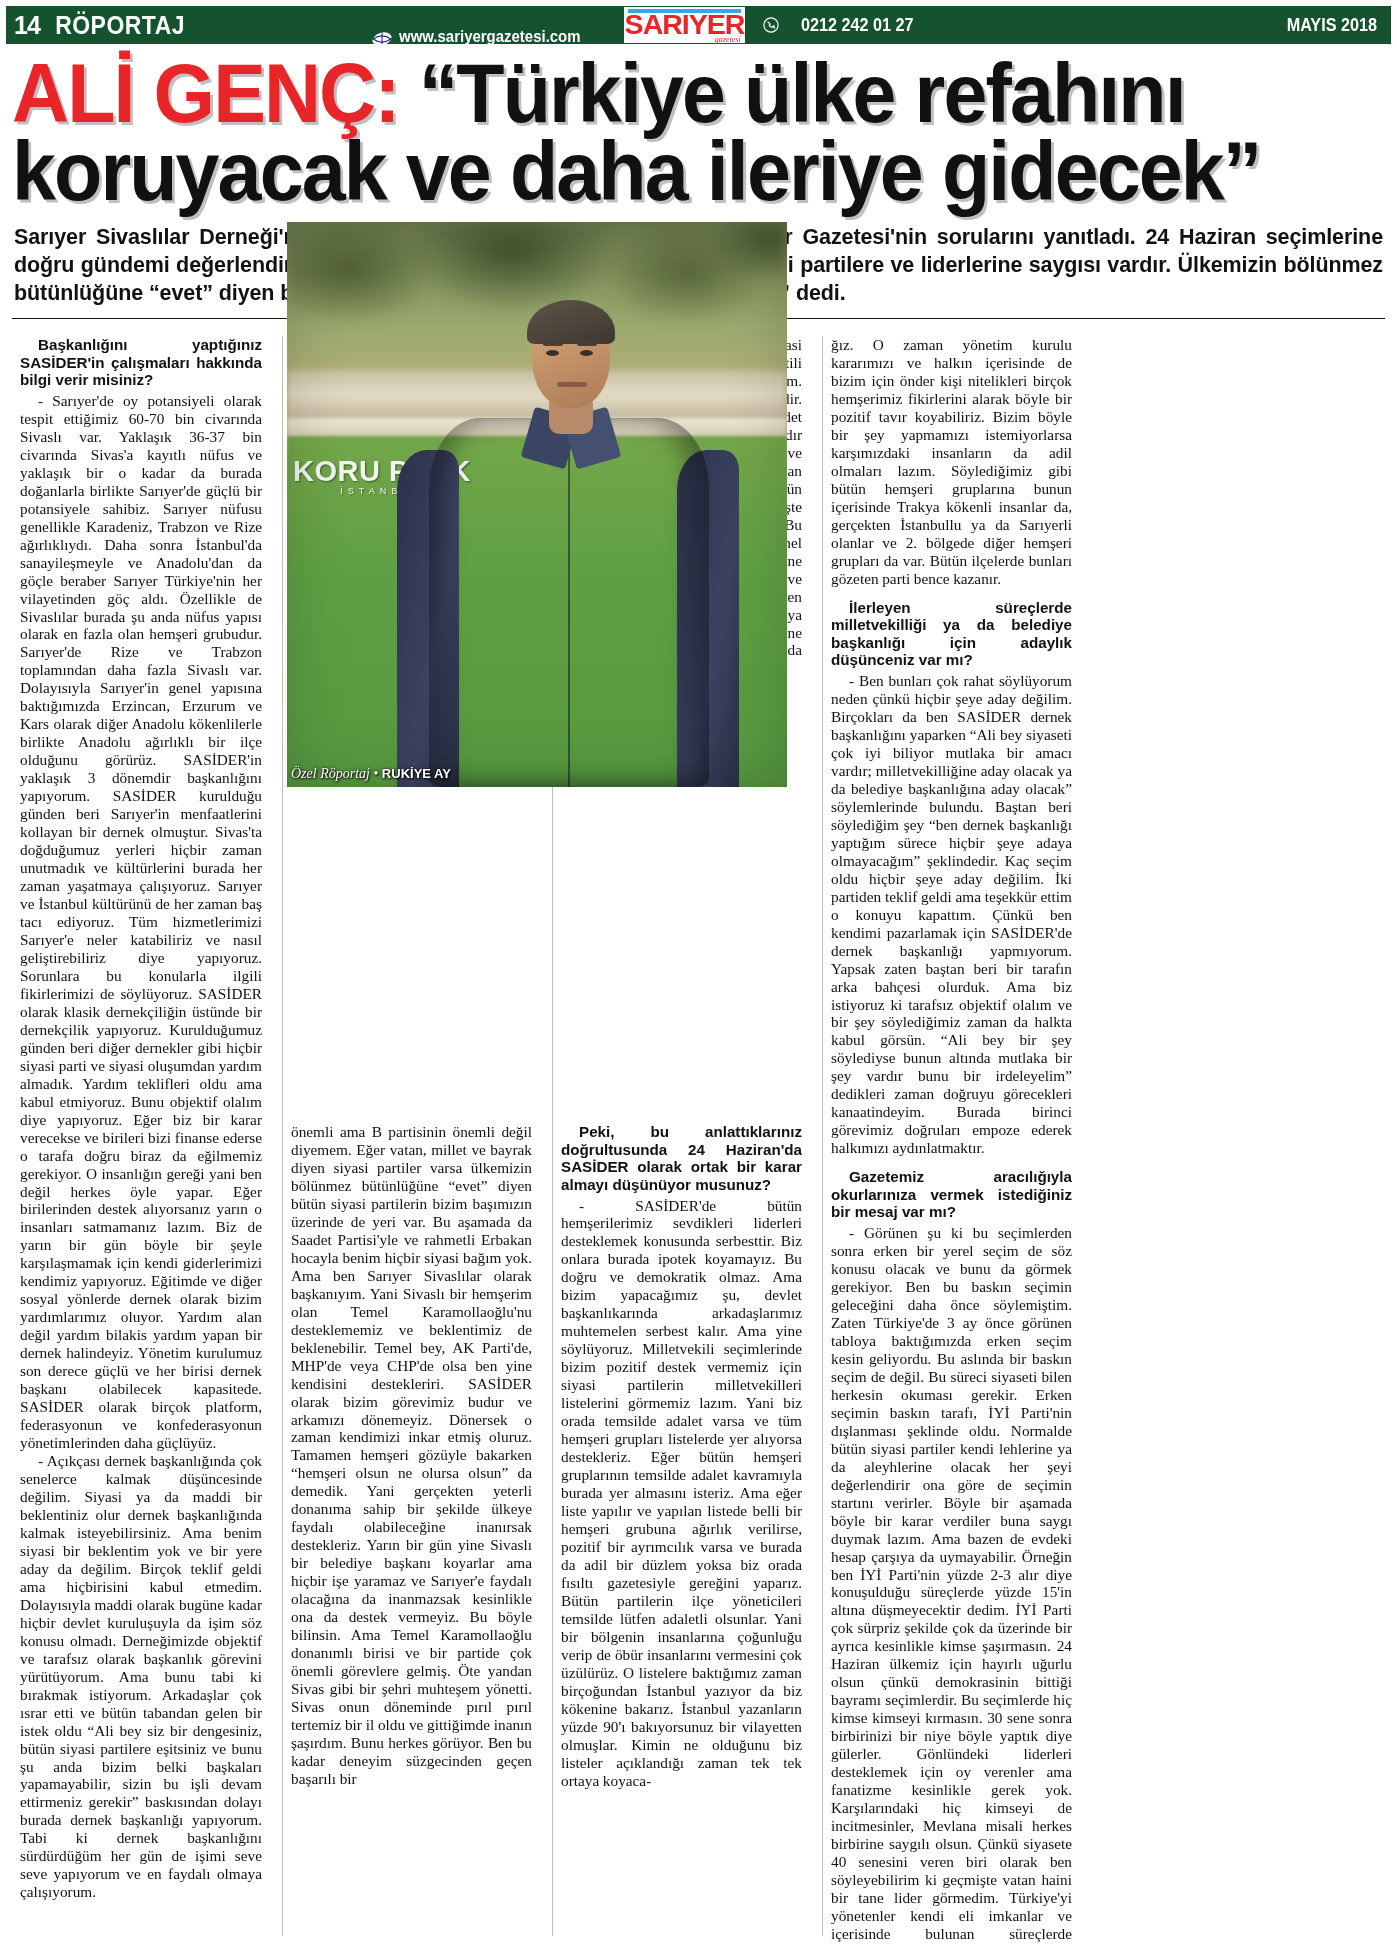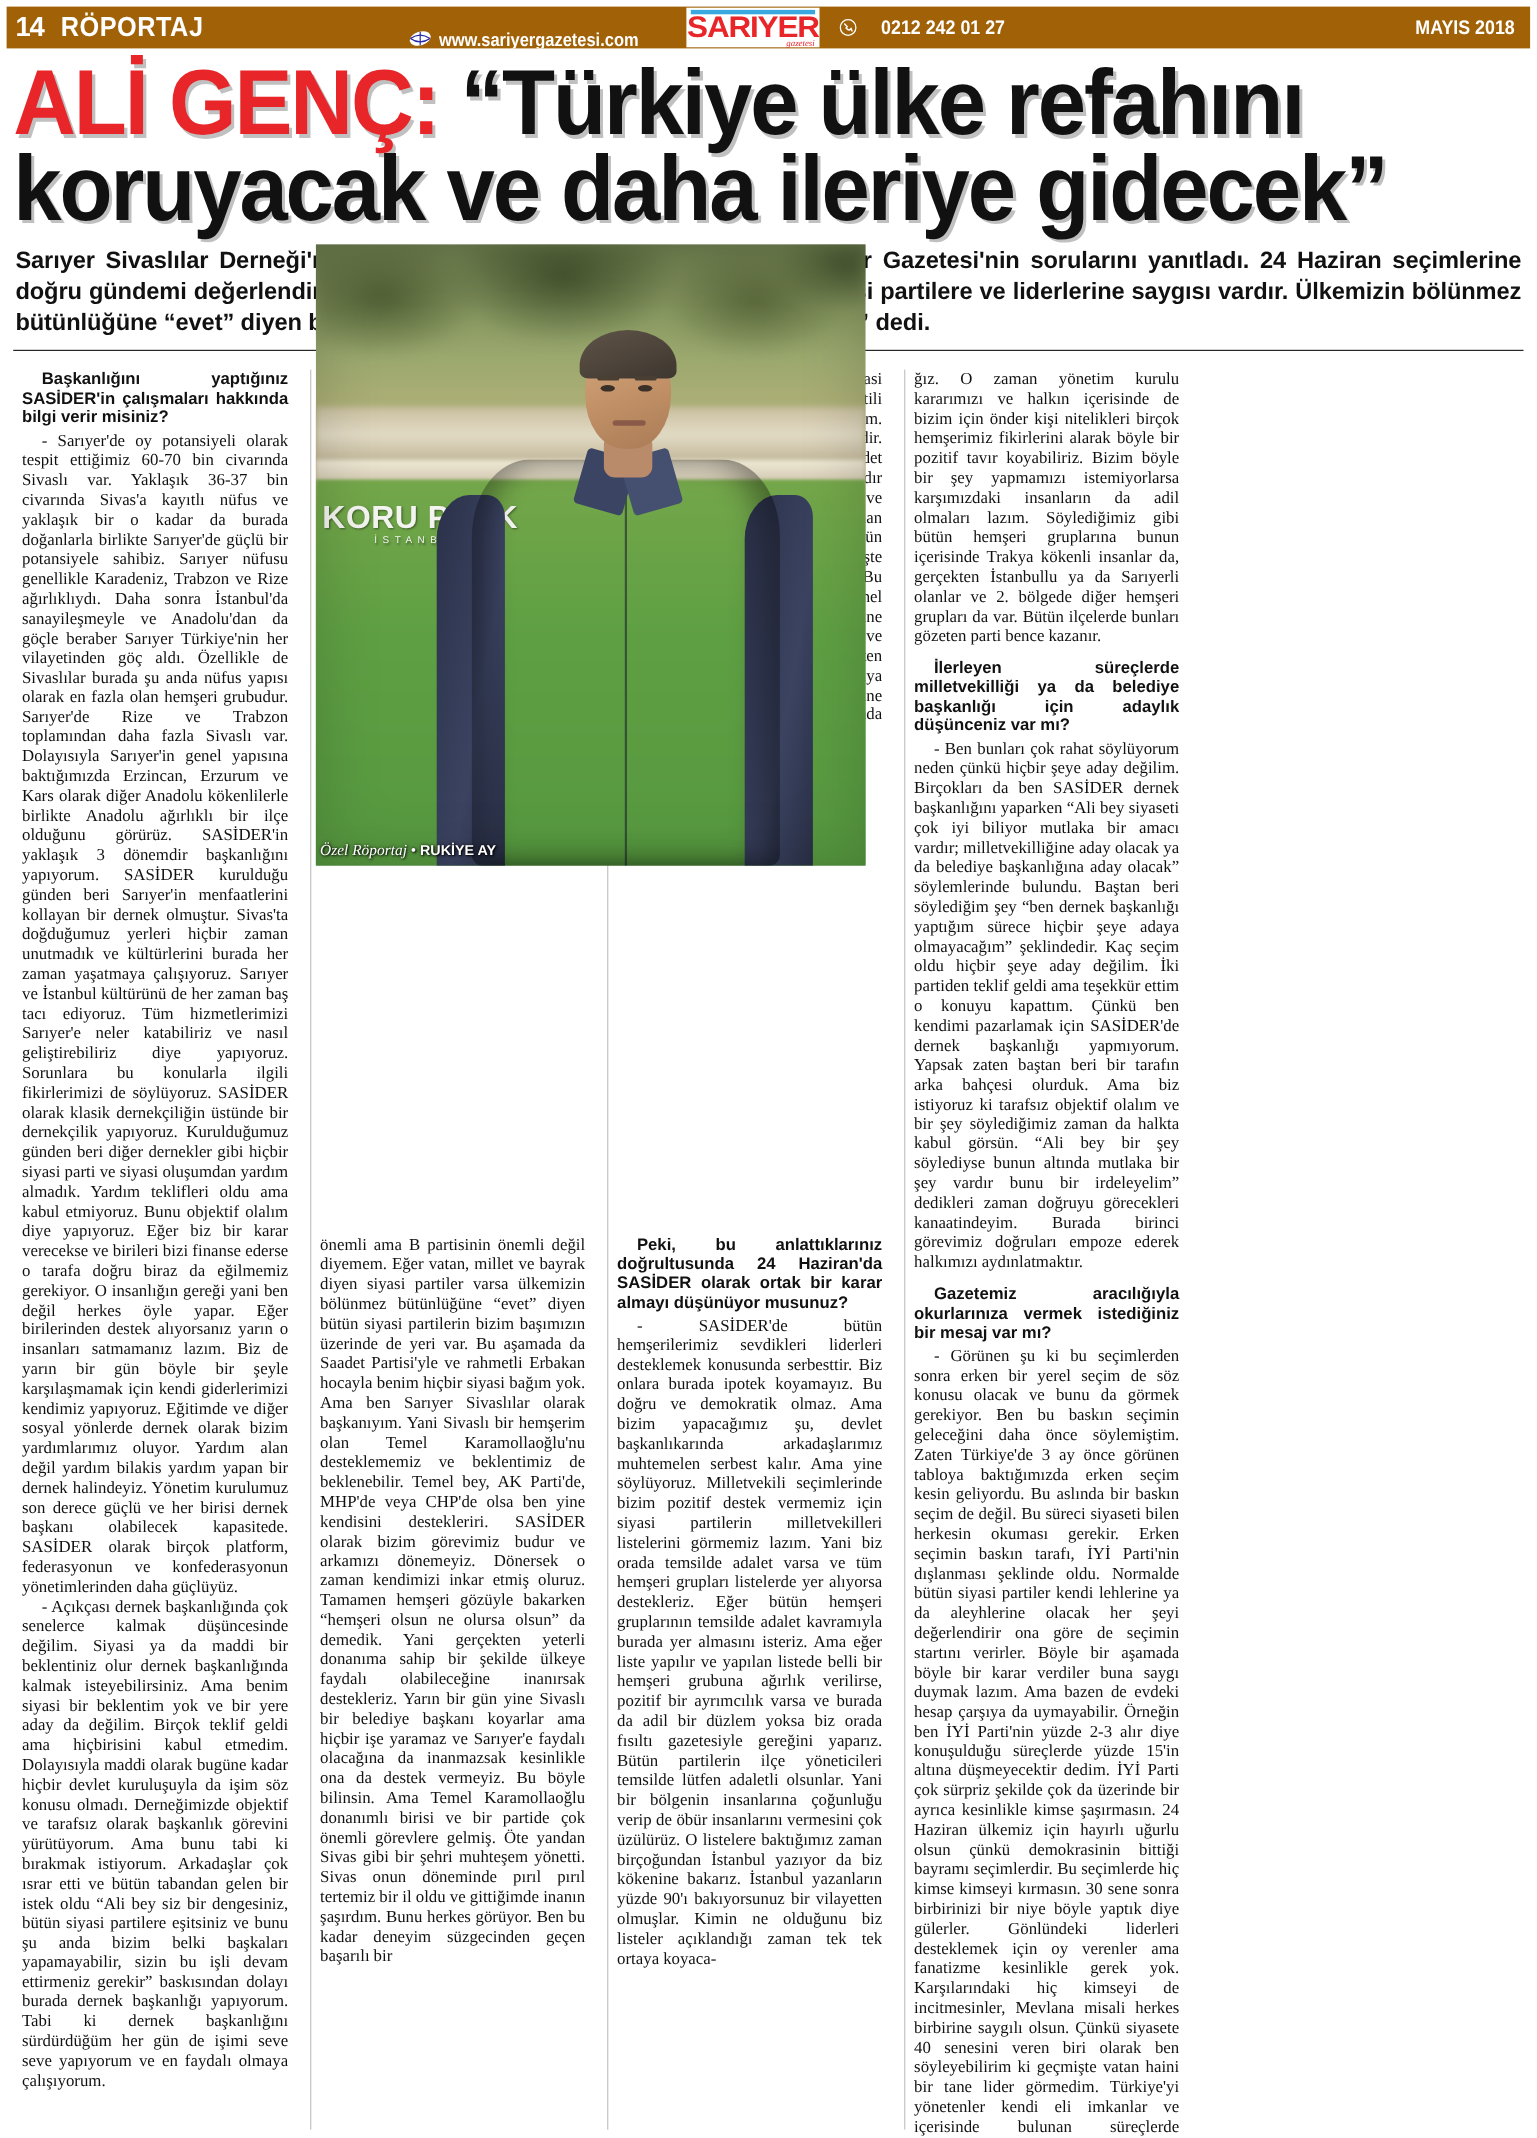--- a/index.html
+++ b/index.html
@@ -9,21 +9,21 @@
     font-family:"Liberation Serif", serif;
     color:#111;
     overflow:hidden;
     position:relative;
   }
 
   
   .masthead{
     position:relative;
     height:38px;
-    background:#a16207;
+    background:#14532d;
     display:flex;
     align-items:center;
     margin:6px 6px 0 6px;
     overflow:hidden;
   }
   .page-num{
     color:#fff;
     font-family:"Liberation Sans", sans-serif;
     font-weight:bold;
     font-size:25px;
@@ -40,21 +40,21 @@
     padding-left:10px;
     transform:scaleX(0.92);
     transform-origin:left center;
     line-height:38px;
   }
   .mast-mid{
     display:flex;align-items:center;
     margin-left:auto;margin-right:auto;
     gap:8px;
   }
-  .web-wrap{display:flex;align-items:flex-start;gap:6px;margin-top:24px;}
+  .web-wrap{display:flex;align-items:flex-end;gap:6px;margin-top:24px;}
   .globe-icon{display:inline-block;width:22px;height:16px;}
   .web-url{
     color:#fff;font-family:"Liberation Sans", sans-serif;
     font-weight:bold;font-size:17px;transform:scaleX(0.88);
     transform-origin:left center;white-space:nowrap;
   }
   .logo-box{
     background:#fff;
     padding:1px 4px 0 4px;
     margin:0 10px;

